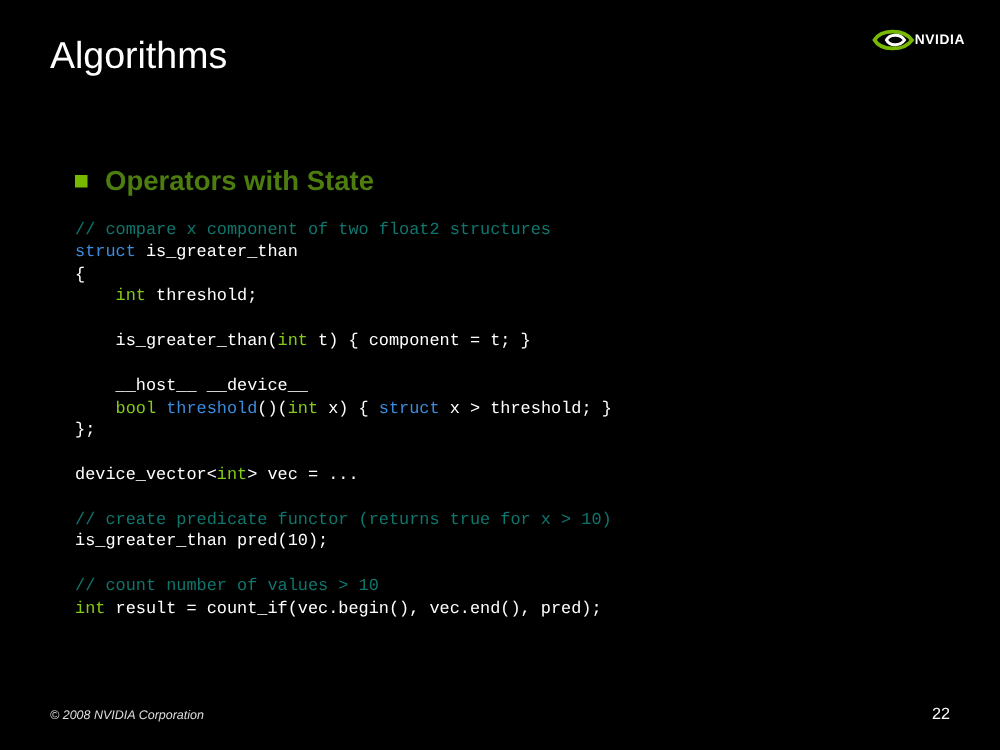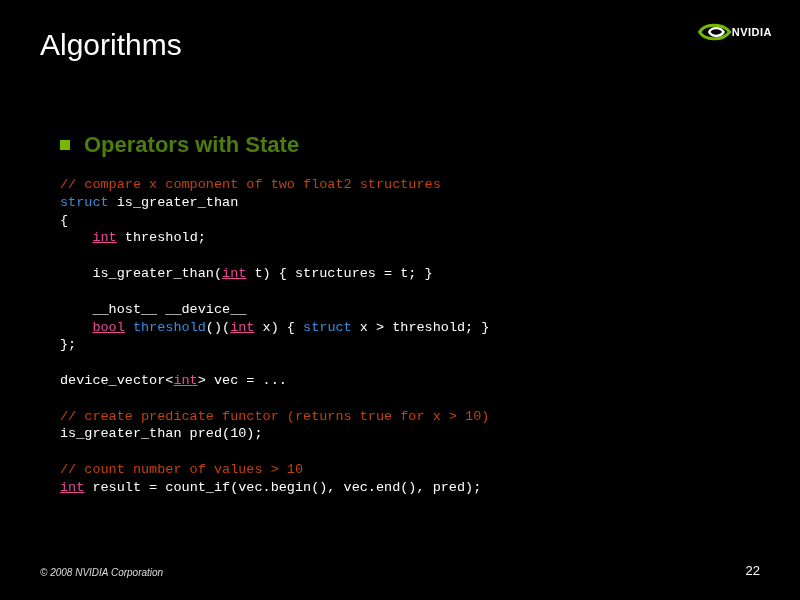--- a/index.html
+++ b/index.html
@@ -63,23 +63,23 @@
     color: #4d7c0f;
   }
   .code {
     font-family: "Courier New", Courier, monospace;
     font-size: 13.5px;
     line-height: 1.32;
     white-space: pre;
     margin-left: 20px;
     color: #fff;
   }
-  .c-comment { color: #c2410c; }
+  .c-comment { color: #0f766e; }
   .c-kw { color: #3c8cde; }
-  .c-type { color: #ec4899; text-decoration: underline; }
+  .c-type { color: #84cc16; }
   .footer {
     position: absolute;
     bottom: 22px;
     left: 40px;
     font-size: 10px;
     color: #ddd;
     font-style: italic;
   }
   .pagenum {
     position: absolute;
@@ -108,21 +108,21 @@
   <div class="subtitle-row">
     <div class="bullet"></div>
     <div class="subtitle">Operators with State</div>
   </div>
 
   <div class="code"><span class="c-comment">// compare x component of two float2 structures</span>
 <span class="c-kw">struct</span><span> is_greater_than</span>
 <span>{</span>
 <span>    </span><span class="c-type">int</span><span> threshold;</span>
 <span></span>
-<span>    is_greater_than(</span><span class="c-type">int</span><span> t) { structures = t; }</span>
+<span>    is_greater_than(</span><span class="c-type">int</span><span> t) { component = t; }</span>
 <span></span>
 <span>    __host__ __device__</span>
 <span>    </span><span class="c-type">bool</span><span> </span><span class="c-kw">threshold</span><span>()(</span><span class="c-type">int</span><span> x) { </span><span class="c-kw">struct</span><span> x &gt; threshold; }</span>
 <span>};</span>
 <span></span>
 <span>device_vector&lt;</span><span class="c-type">int</span><span>&gt; vec = ...</span>
 <span></span>
 <span class="c-comment">// create predicate functor (returns true for x &gt; 10)</span>
 <span>is_greater_than pred(10);</span>
 <span></span>

